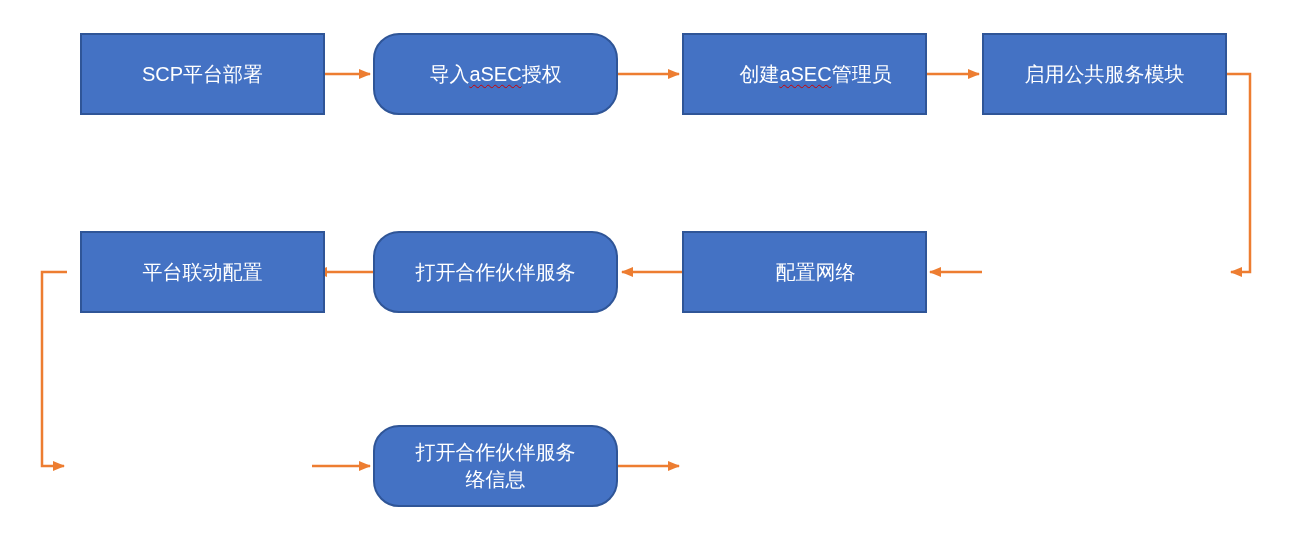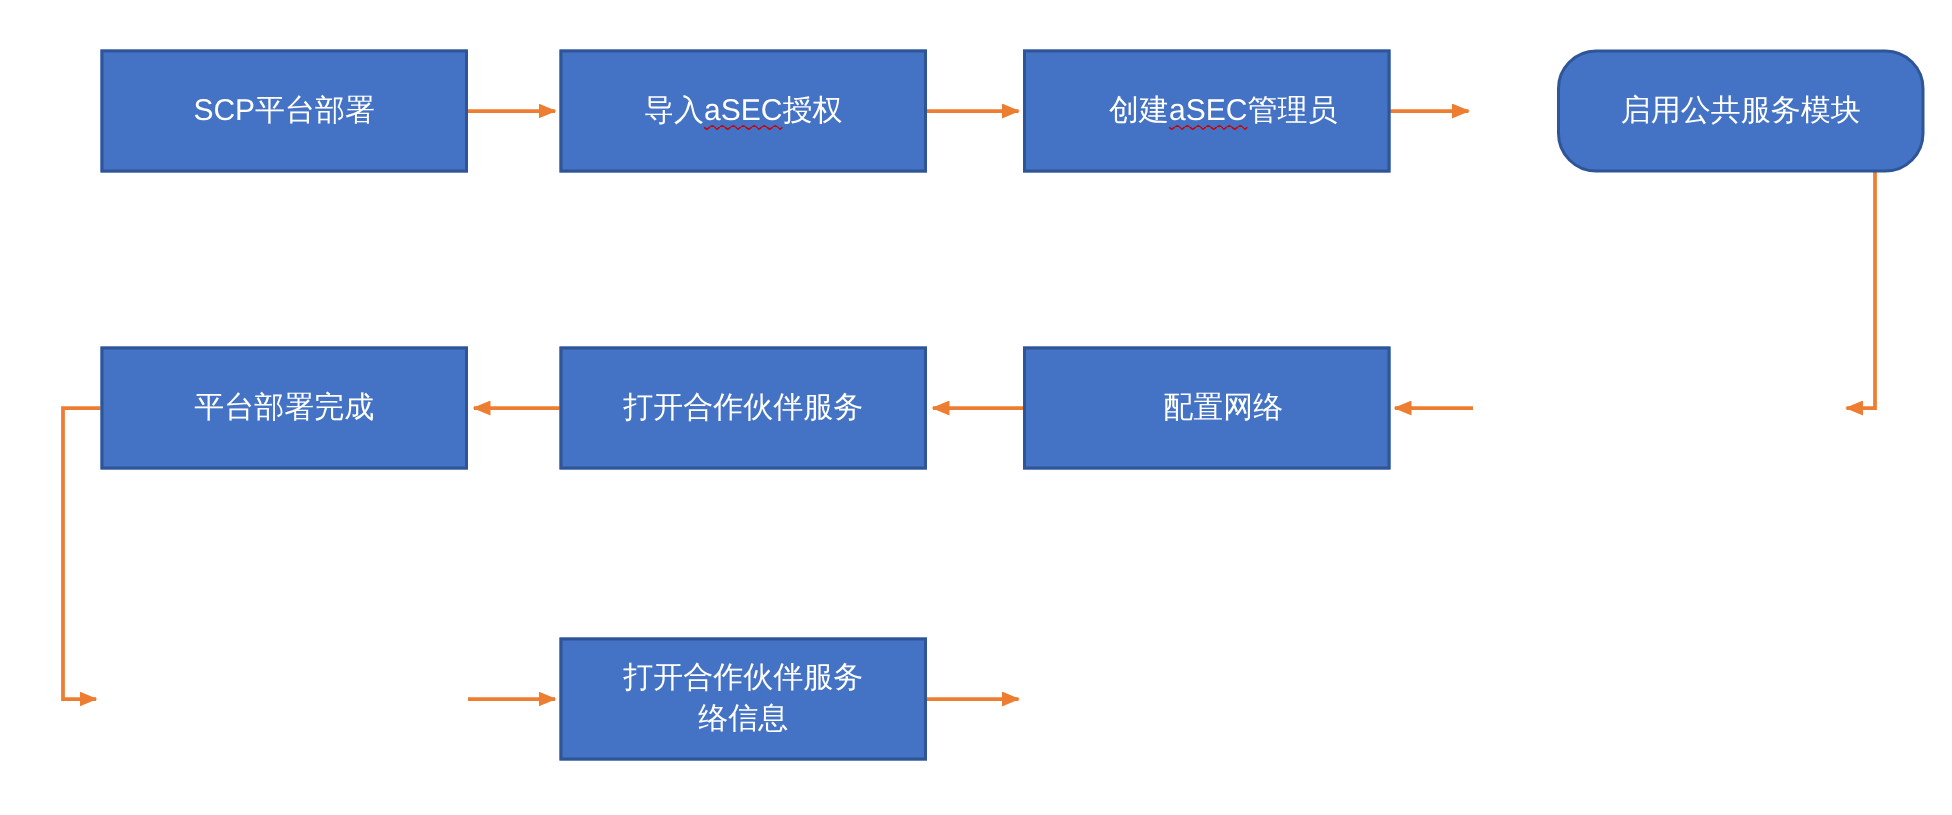--- a/index.html
+++ b/index.html
@@ -49,24 +49,24 @@
     line-height: 27px;
     white-space: pre-line;
   }
   .misspell {
     text-decoration-line: underline;
     text-decoration-style: wavy;
     text-decoration-color: var(--spellcheck, #CC0000);
     text-decoration-thickness: 1px;
     text-underline-offset: 3px;
   }
-  .c1 { left: 67px; }
-  .c2 { left: 373px; }
+  .c1 { left: 80px; }
+  .c2 { left: 373px; border-radius: 26px; }
   .c3 { left: 682px; padding-left: 22px; }
-  .c4 { left: 1038px; border-radius: 26px; }
+  .c4 { left: 982px; }
   .r1 { top: 33px; }
   .r2 { top: 231px; }
   .r3 { top: 425px; }
 </style>
 </head>
 <body>
 
 <div class="canvas">
 
   <svg class="connectors" viewBox="0 0 1301 543" xmlns="http://www.w3.org/2000/svg">
@@ -106,21 +106,21 @@
 
   <div class="node c2 r2">
     <span class="lbl">打开合作伙伴服务</span>
   </div>
 
   <div class="node c3 r2">
     <span class="lbl">配置网络</span>
   </div>
 
   <div class="node c1 r2">
-    <span class="lbl">平台部署完成</span>
+    <span class="lbl">平台联动配置</span>
   </div>
 
 
   <div class="node c2 r3">
     <span class="lbl">打开合作伙伴服务
 络信息</span>
   </div>
 
 
 </div>

